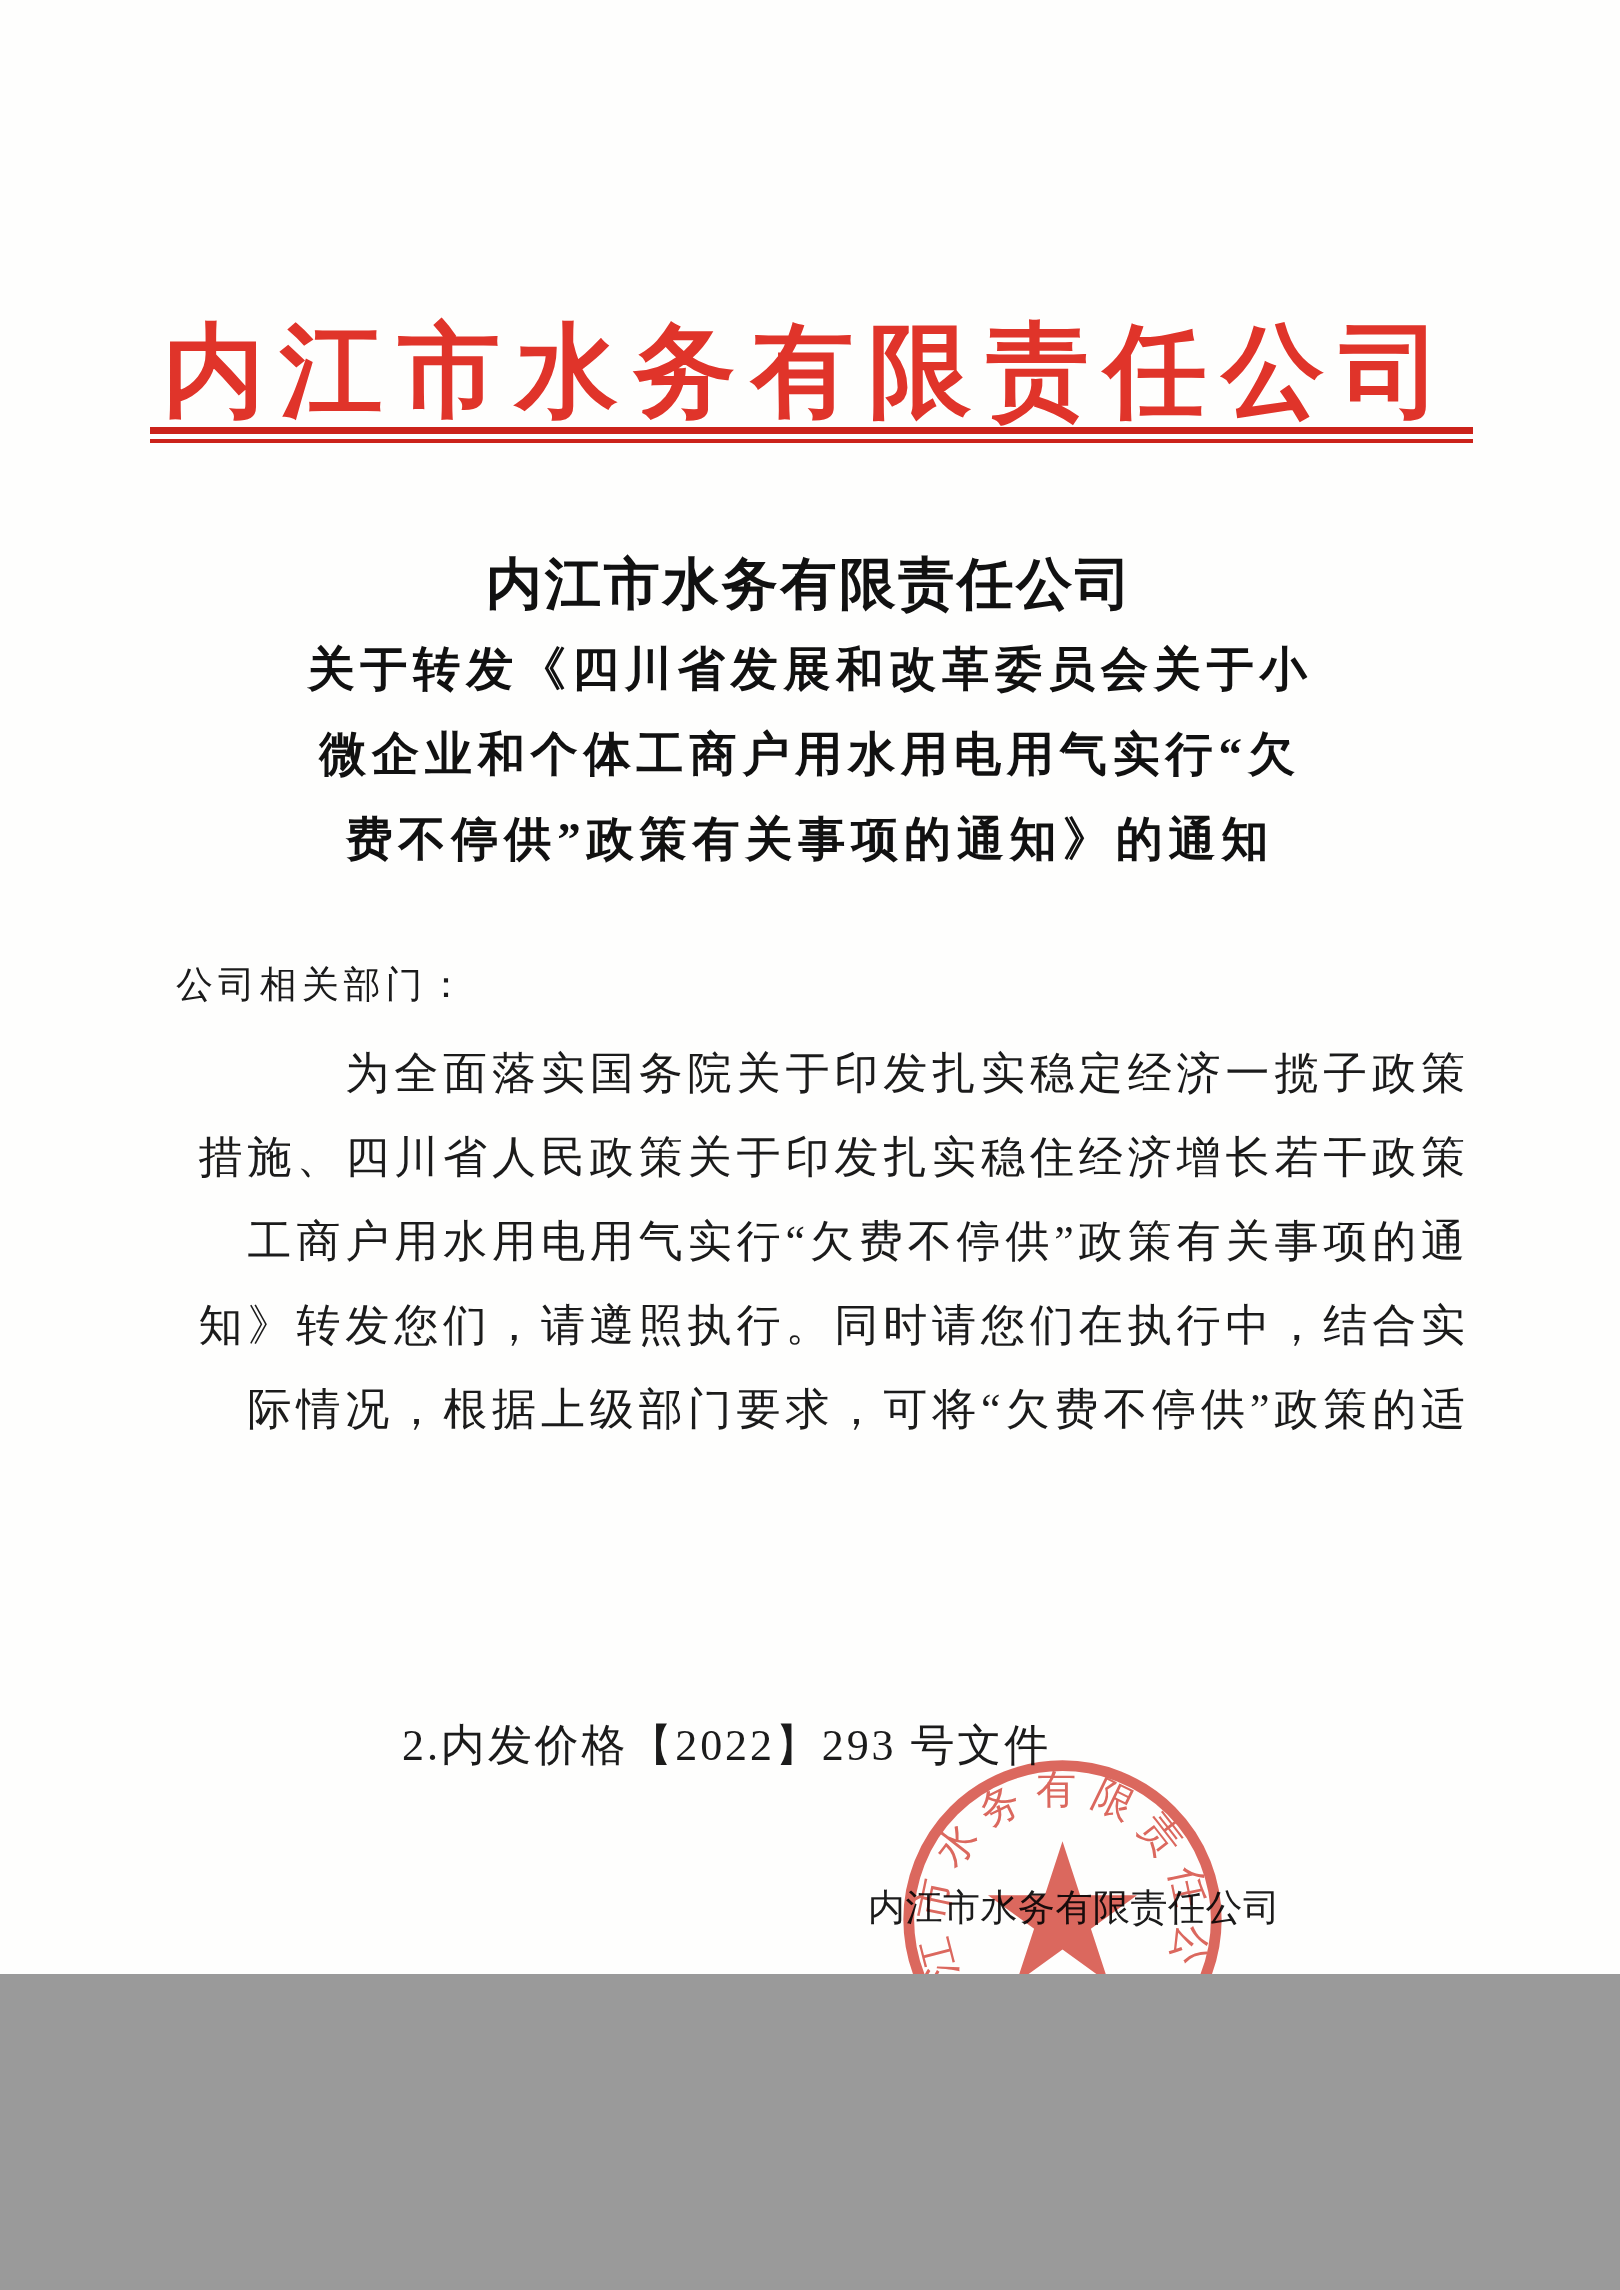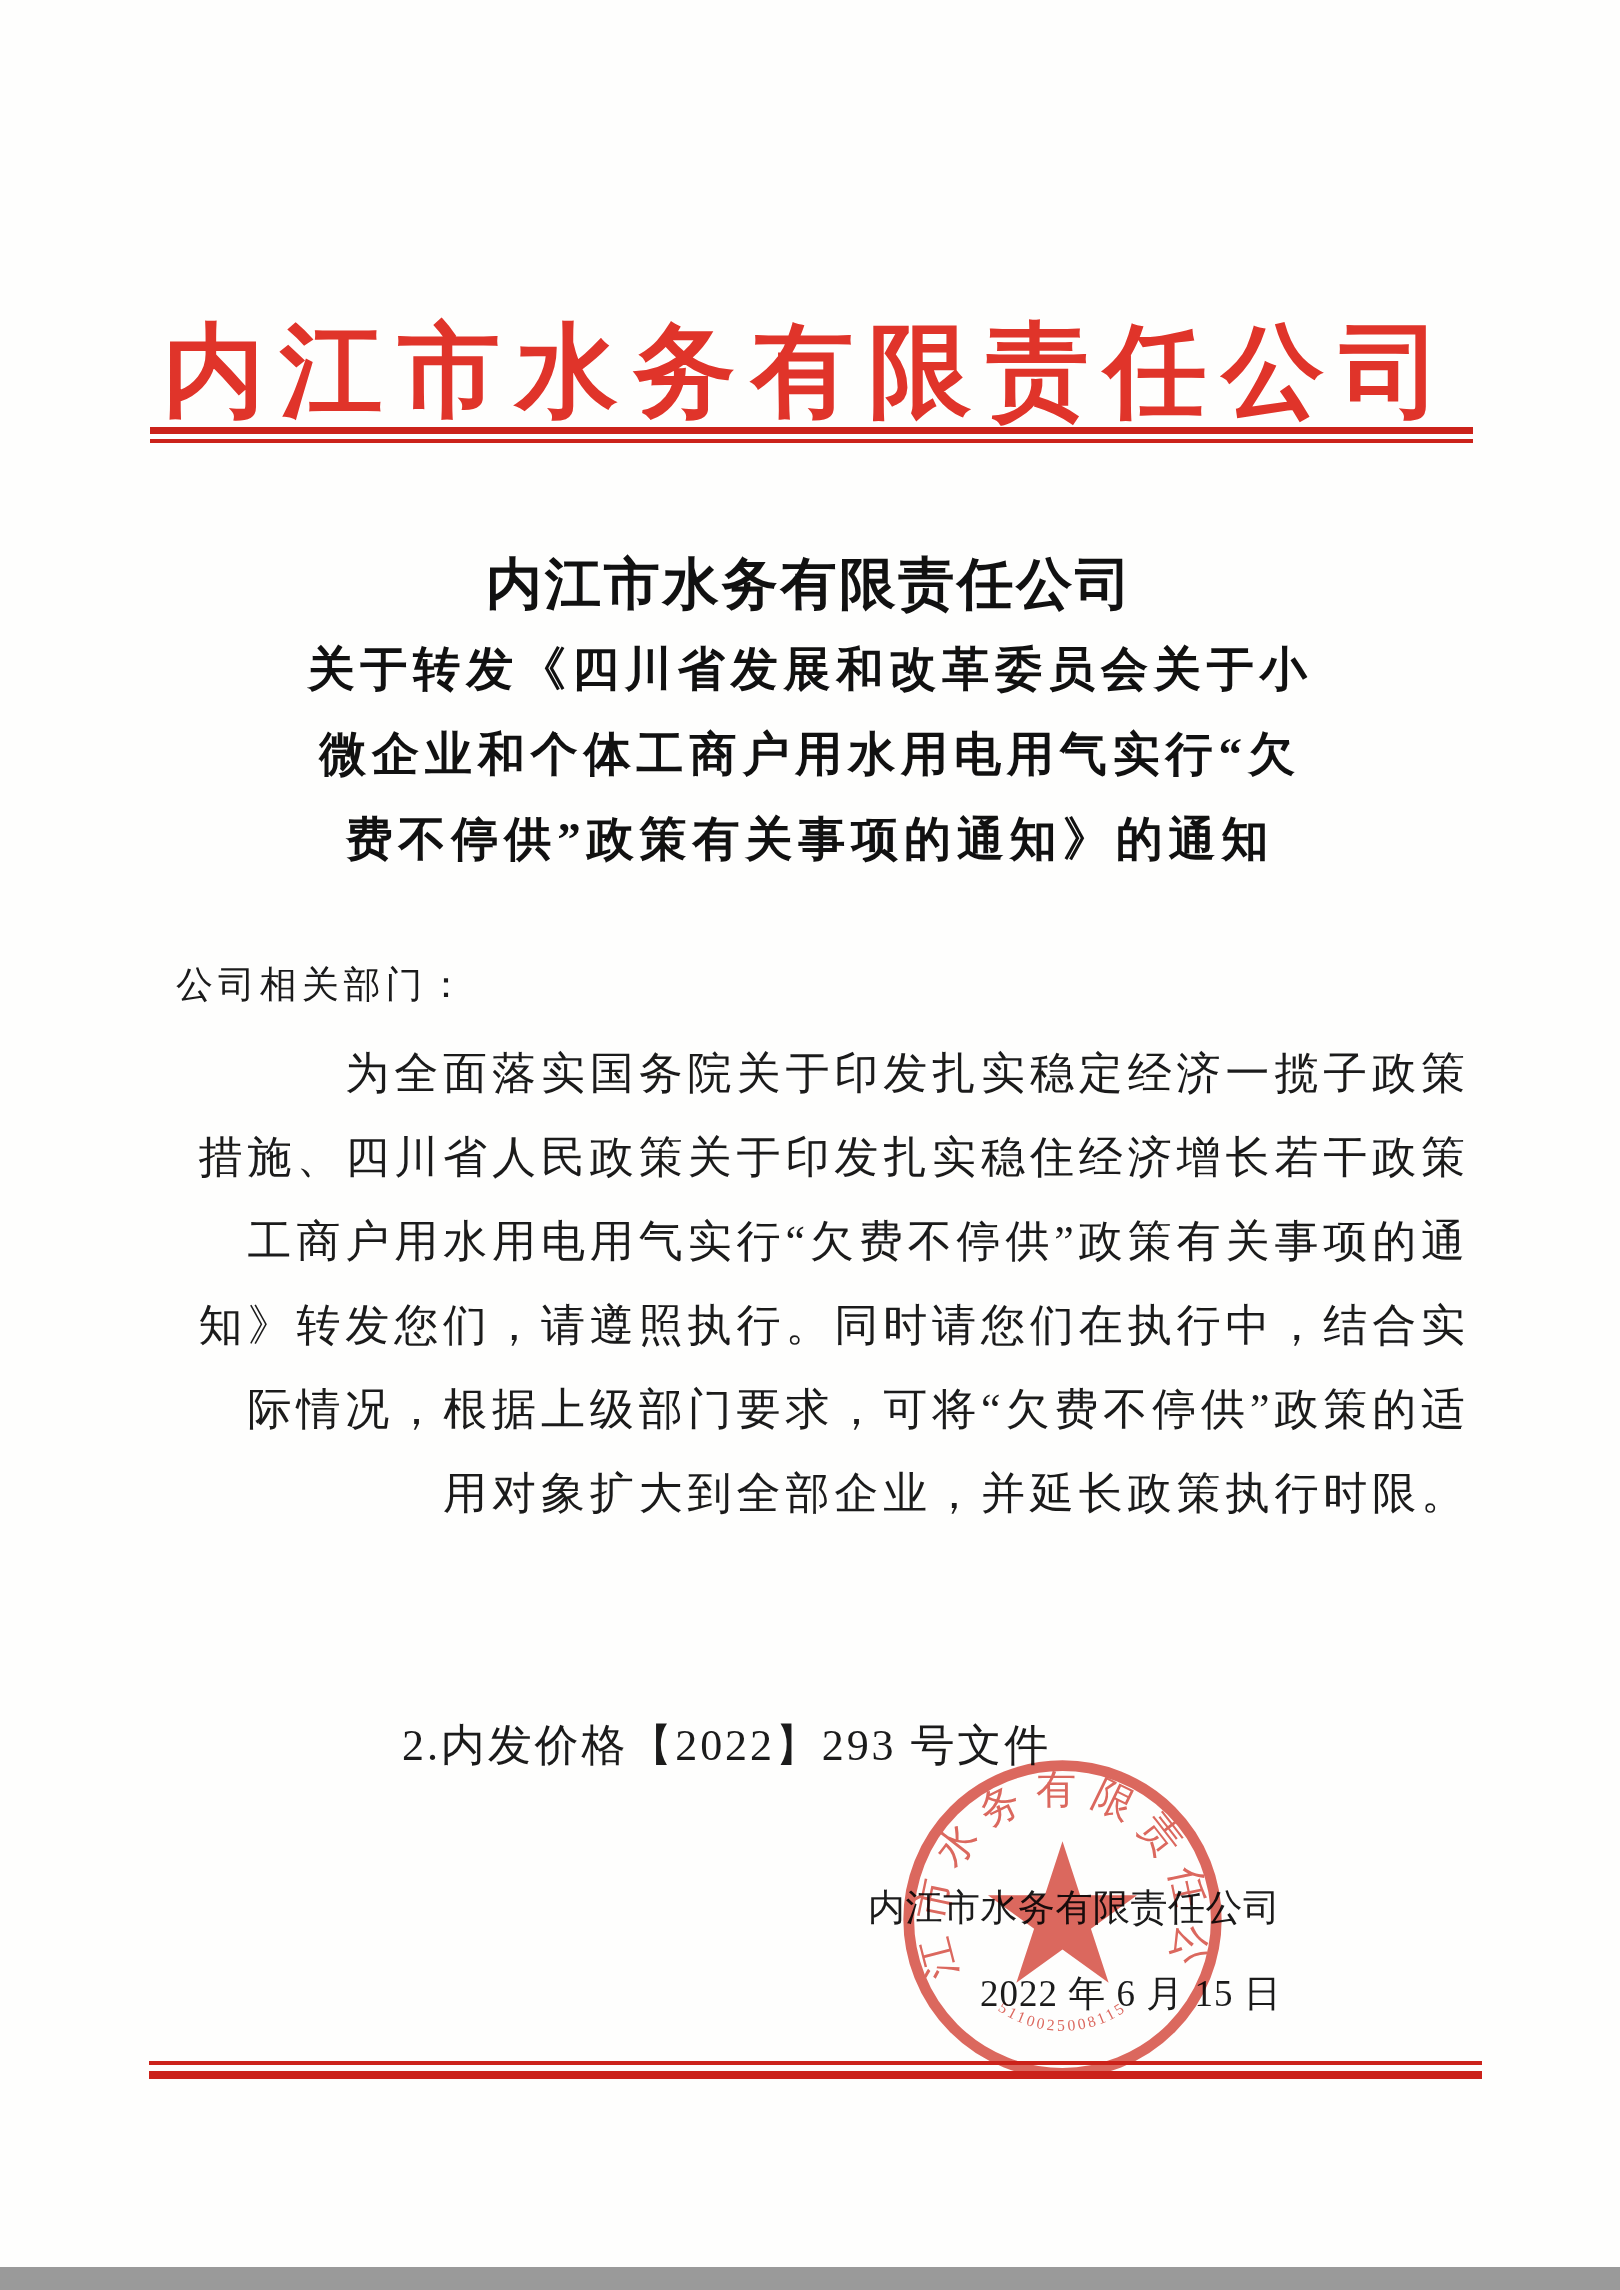--- a/index.html
+++ b/index.html
@@ -1,18 +1,18 @@
 <!DOCTYPE html>
 <html style="--header_red: #e0342a; --rule_red: #cb221a; --seal_red: #d5463b; --text_black: #1b1b1b;"><head>
 <meta charset="utf-8">
 <style>
   html,body{margin:0;padding:0;background:#9a9a9a;}
   .page{
     position:relative;
-    width:1620px;height:2267px;
+    width:1620px;height:1974px;
     margin:0 auto;
     background:#fefefd;
     overflow:hidden;
     font-family:"Liberation Serif","DejaVu Serif",serif;
     color:var(--text_black,#1b1b1b);
   }
   
   .letterhead{
     position:absolute;top:316px;left:0;width:100%;
     text-align:center;
@@ -92,21 +92,20 @@
   </div>
 
   <div class="salutation">公司相关部门：</div>
 
   <div class="para">
     <div class="bline indent">为全面落实国务院关于印发扎实稳定经济一揽子政策</div>
     <div class="bline">措施、四川省人民政策关于印发扎实稳住经济增长若干政策</div>
     <div class="bline">工商户用水用电用气实行“欠费不停供”政策有关事项的通</div>
     <div class="bline">知》转发您们，请遵照执行。同时请您们在执行中，结合实</div>
     <div class="bline">际情况，根据上级部门要求，可将“欠费不停供”政策的适</div>
-    <div class="bline">用对象扩大到全部企业，并延长政策执行时限。</div>
   </div>
 
   <div class="attach">
     <div class="item2">2.内发价格【2022】293 号文件</div>
   </div>
 
   <div class="sign-company">内江市水务有限责任公司</div>
 
   <div class="sign-date">2022 年 6 月 15 日</div>
 

